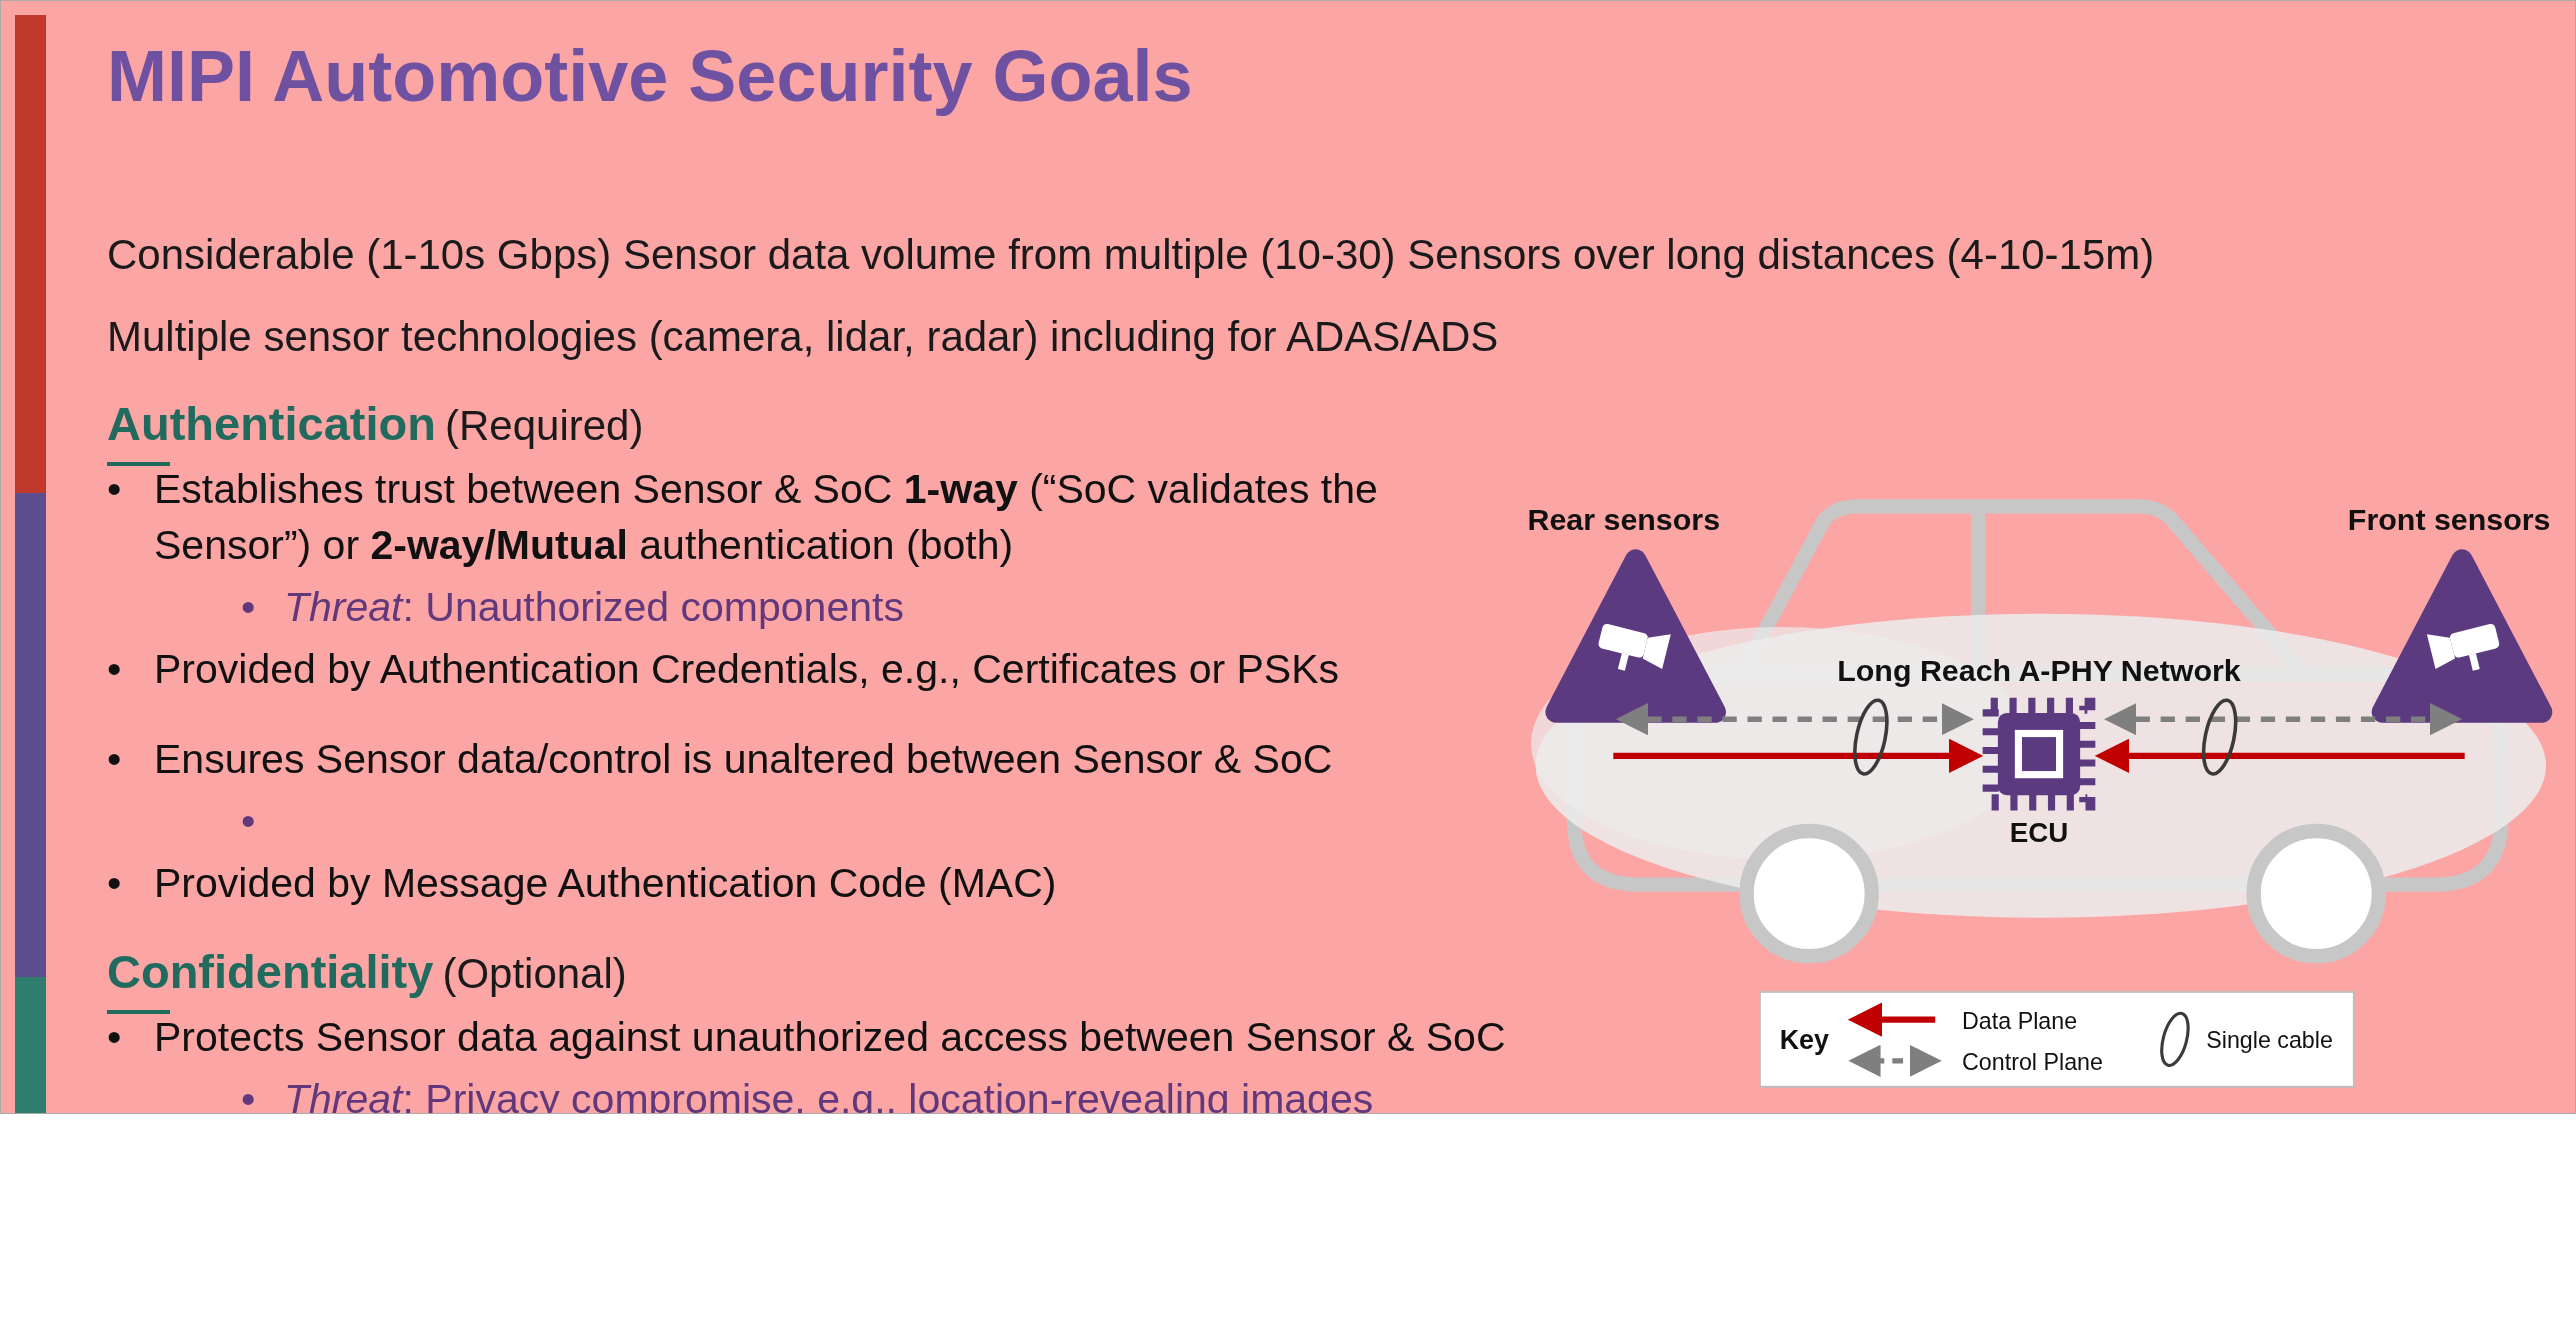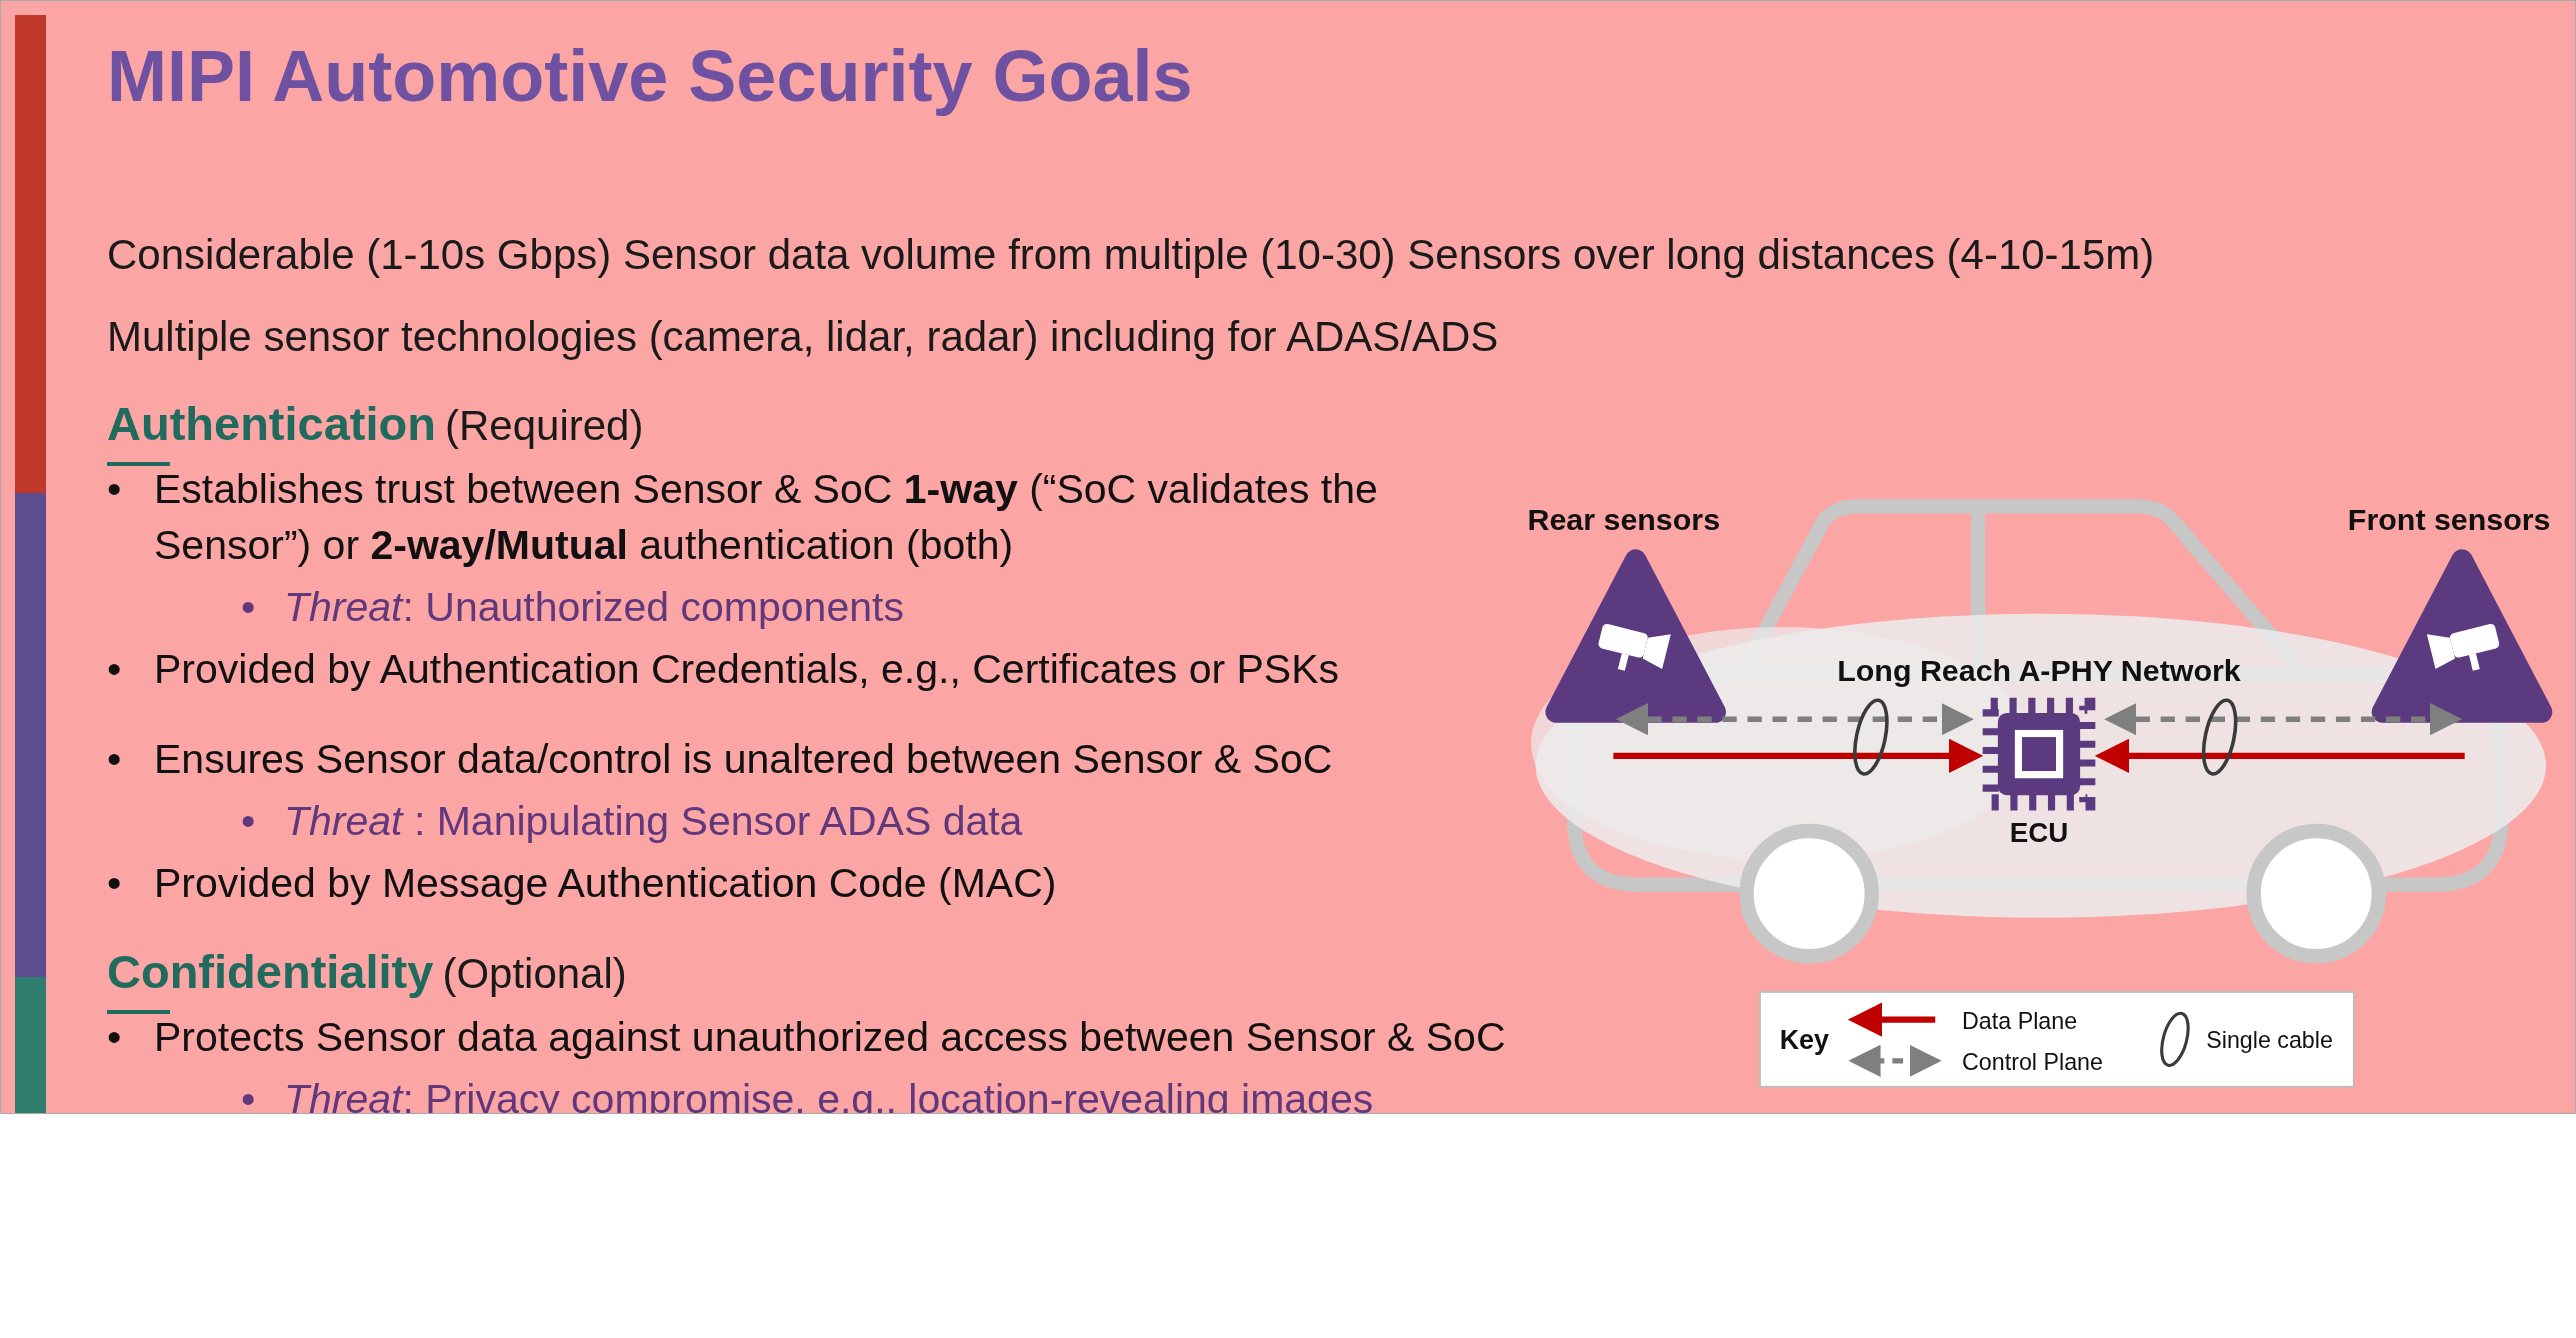--- a/index.html
+++ b/index.html
@@ -110,21 +110,20 @@
       </div>
     </section>
 
     <section>
       <div class="bullet l1">
         <span class="dot">•</span>
         <div class="btext"><span>Ensures Sensor data/control is unaltered between Sensor &amp; SoC</span></div>
       </div>
       <div class="bullet l2">
         <span class="dot">•</span>
-        <div class="btext"><span class="i">Threat</span><span> : Manipulating Sensor ADAS data</span></div>
       </div>
       <div class="bullet l1">
         <span class="dot">•</span>
         <div class="btext"><span>Provided by Message Authentication Code (MAC)</span></div>
       </div>
     </section>
 
     <section>
       <h2 class="sec"><span class="hu">Co</span><span>nfidentiality</span><span class="qual">(Optional)</span></h2>
       <div class="bullet l1">

